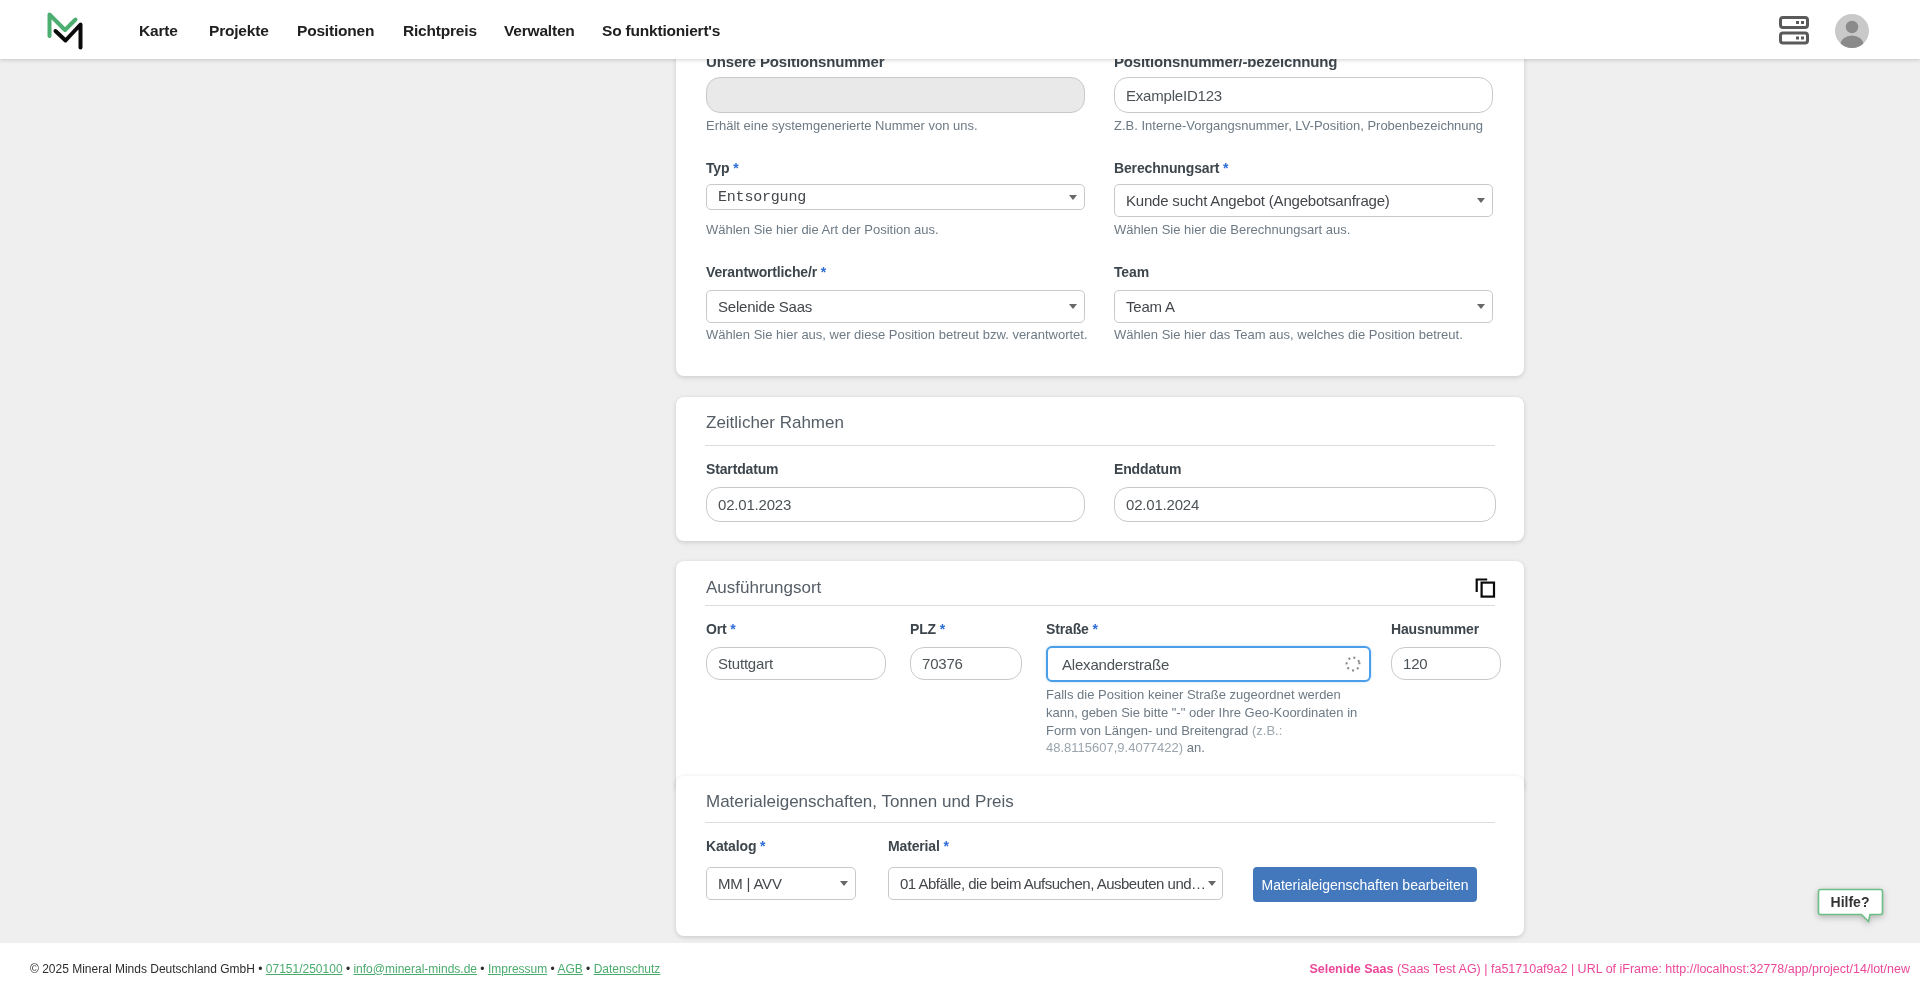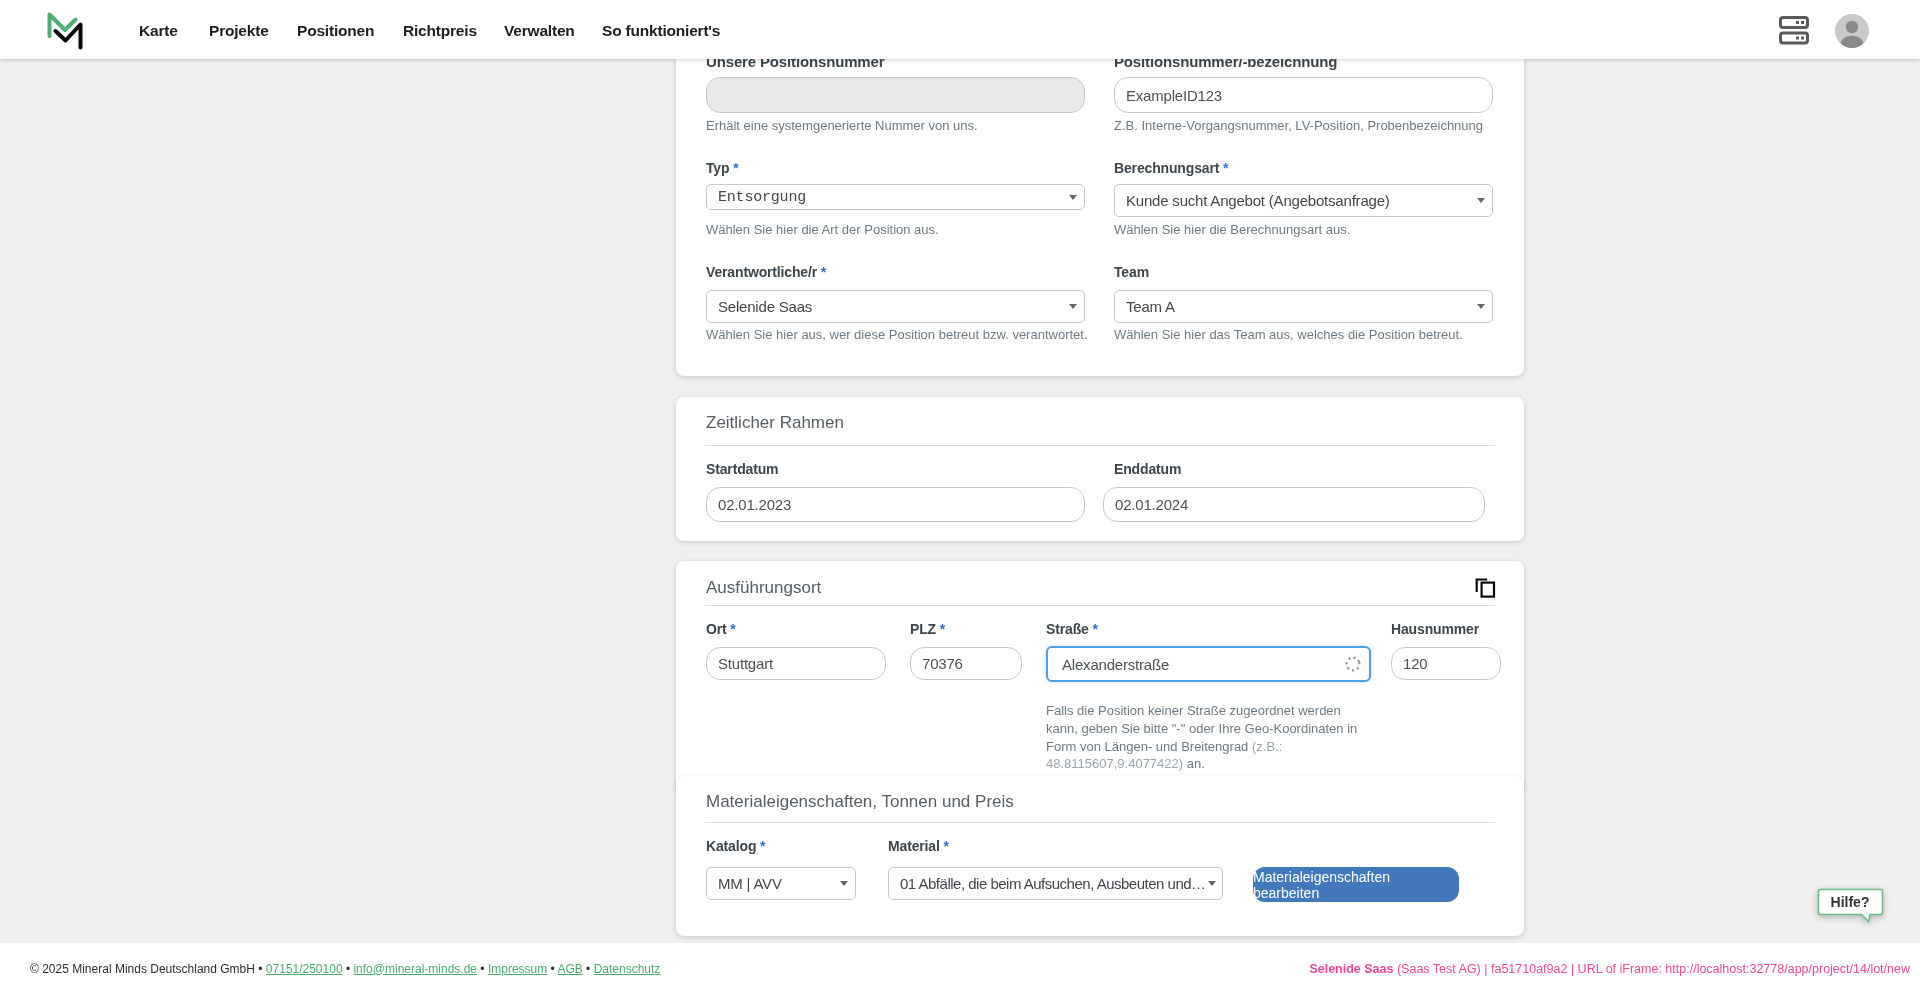--- a/index.html
+++ b/index.html
@@ -83,21 +83,21 @@
   <span class="helper" style="left:30px; top:307px;">Wählen Sie hier aus, wer diese Position betreut bzw. verantwortet.</span>
   <span class="helper" style="left:438px; top:307px;">Wählen Sie hier das Team aus, welches die Position betreut.</span>
 </div>
 
 <div class="card" style="top:397px; height:144px;">
   <span class="title" style="left:30px; top:16px;">Zeitlicher Rahmen</span>
   <div class="divider" style="top:48px;"></div>
   <span class="lbl" style="left:30px; top:64px;">Startdatum</span>
   <span class="lbl" style="left:438px; top:64px;">Enddatum</span>
   <div class="inp" style="left:30px; top:90px; width:379px; height:35px;">02.01.2023</div>
-  <div class="inp" style="left:427px; top:90px; width:382px; height:35px;">02.01.2024</div>
+  <div class="inp" style="left:438px; top:90px; width:382px; height:35px;">02.01.2024</div>
 </div>
 
 <div class="card" style="top:561px; height:232px;">
   <span class="title" style="left:30px; top:17px;">Ausführungsort</span>
   <svg style="position:absolute;left:798px;top:16px" width="22" height="22" viewBox="0 0 22 22" fill="none">
     <path d="M2.7 15 L2.7 2.5 L13.2 2.5" stroke="#0a0a0a" stroke-width="2.2"></path>
     <rect x="7.6" y="5.6" width="12.4" height="14" stroke="#0a0a0a" stroke-width="2.2"></rect>
   </svg>
   <div class="divider" style="top:44px;"></div>
   <span class="lbl" style="left:30px; top:60px;">Ort <span class="star">*</span></span>
@@ -105,34 +105,34 @@
   <span class="lbl" style="left:370px; top:60px;">Straße <span class="star">*</span></span>
   <span class="lbl" style="left:715px; top:60px;">Hausnummer</span>
   <div class="inp" style="left:30px; top:86px; width:180px; height:33px;">Stuttgart</div>
   <div class="inp" style="left:234px; top:86px; width:112px; height:33px;">70376</div>
   <div class="inp" style="left:370px; top:85px; width:325px; height:36px; border:2px solid #4a9eea; border-radius:6px; padding-left:14px; box-shadow:0 0 3px rgba(90,167,237,.35);">Alexanderstraße
     <svg style="position:absolute;right:8px;top:50%;margin-top:-8px" width="16" height="16" viewBox="0 0 16 16" fill="none">
       <circle cx="8" cy="8" r="6.4" stroke="#8a8a8a" stroke-width="2.1" stroke-dasharray="1.9 3.35" transform="rotate(-15 8 8)"></circle>
     </svg>
   </div>
   <div class="inp" style="left:715px; top:86px; width:110px; height:33px;">120</div>
-  <div class="helper" style="left:370px; top:125px; font-size:13px; line-height:17.8px; white-space:normal; width:318px;margin-top:16px;">Falls die Position keiner Straße zugeordnet werden kann, geben Sie bitte "-" oder Ihre Geo-Koordinaten in Form von Längen- und Breitengrad <span style="color:#9aa5ad">(z.B.: 48.8115607,9.4077422)</span> an.</div>
+  <div class="helper" style="left:370px; top:125px; font-size:13px; line-height:17.8px; white-space:normal; width:318px;">Falls die Position keiner Straße zugeordnet werden kann, geben Sie bitte "-" oder Ihre Geo-Koordinaten in Form von Längen- und Breitengrad <span style="color:#9aa5ad">(z.B.: 48.8115607,9.4077422)</span> an.</div>
 </div>
 
 <div class="card" style="top:776px; height:160px;">
   <span class="title" style="left:30px; top:16px;">Materialeigenschaften, Tonnen und Preis</span>
   <div class="divider" style="top:46px;"></div>
   <span class="lbl" style="left:30px; top:62px;">Katalog <span class="star">*</span></span>
   <span class="lbl" style="left:212px; top:62px;">Material <span class="star">*</span></span>
   <div class="sel" style="left:30px; top:91px; width:150px; height:33px;">MM | AVV<span class="caret"></span></div>
   <div class="sel" style="left:212px; top:91px; width:335px; height:33px;">
       <span style="letter-spacing:-0.5px">01 Abfälle, die beim Aufsuchen, Ausbeuten und…</span>
       <span class="caret" style="right:6px"></span>
     </div>
-  <div style="position:absolute; left:577px; top:91px; width:206px; height:35px; background:#4478bd; border-radius:12px;
+  <div style="position:absolute; left:577px; top:91px; width:224px; height:35px; background:#4478bd; border-radius:4px;
               color:#fff; font-size:14px; display:flex; align-items:center; justify-content:center;">Materialeigenschaften bearbeiten</div>
 </div>
 
 <svg style="position:absolute; left:1812px; top:884px; filter:drop-shadow(0 2px 3px rgba(0,0,0,.25));" width="75" height="42" viewBox="0 0 75 42">
   <path d="M8.5 5.5 h60 a2 2 0 0 1 2 2 v21 a2 2 0 0 1 -2 2 h-10.5 l-1.5 7 l-7 -7 h-41 a2 2 0 0 1 -2 -2 v-21 a2 2 0 0 1 2 -2 z" fill="#ffffff" stroke="#6dbe85" stroke-width="1.6"></path>
   <text x="38" y="22.5" text-anchor="middle" font-family="Liberation Sans, sans-serif" font-size="14" font-weight="700" fill="#333">Hilfe?</text>
 </svg>
 
 <div class="footer">
   <div style="position:absolute; left:30px; top:50%; transform:translateY(-50%); font-size:12px; color:#2d2d2d; white-space:nowrap;">© 2025 Mineral Minds Deutschland GmbH • <span class="flink">07151/250100</span> • <span class="flink">info@mineral-minds.de</span> • <span class="flink">Impressum</span> • <span class="flink">AGB</span> • <span class="flink">Datenschutz</span></div>

